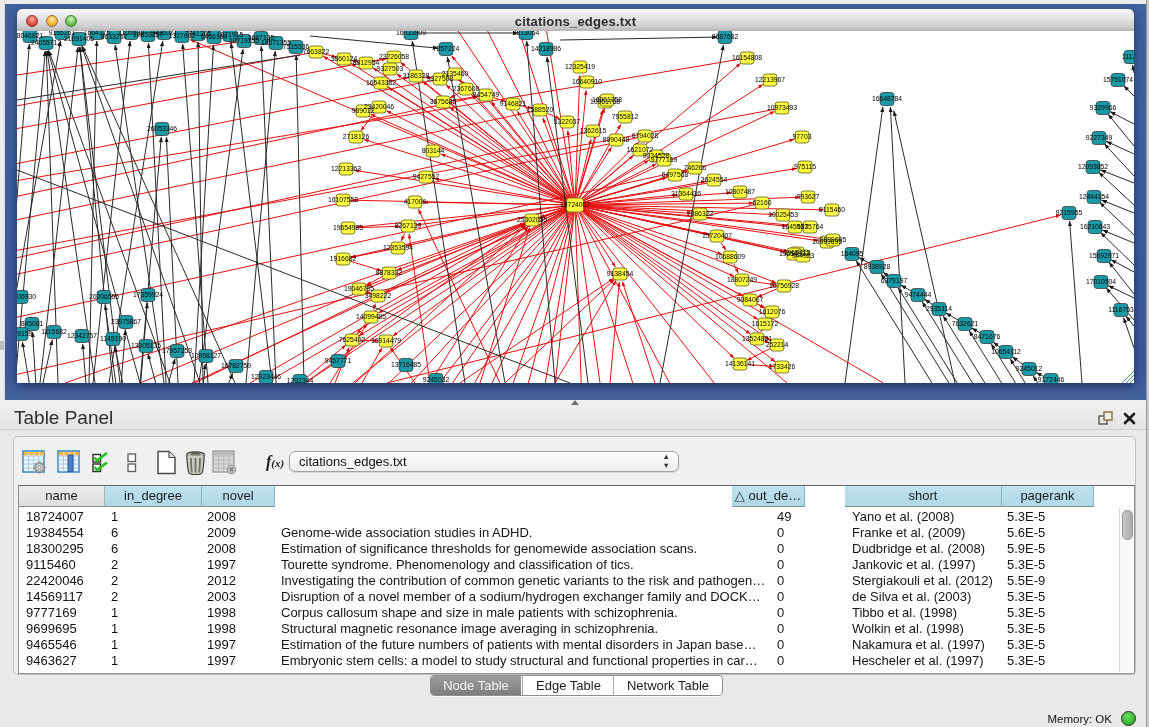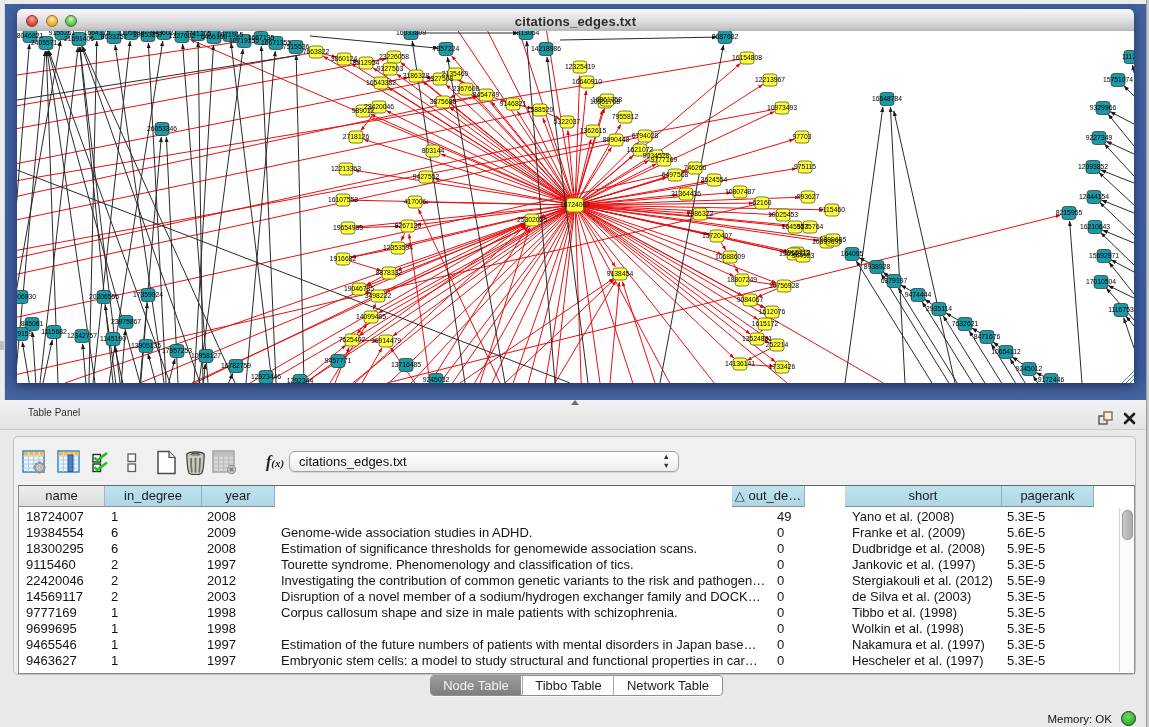--- a/index.html
+++ b/index.html
@@ -16,21 +16,21 @@
        border-bottom:1px solid #828282;border-radius:5px 5px 0 0}
   .tl{position:absolute;top:6px;width:12px;height:12px;border-radius:50%;box-sizing:border-box}
   #tl-r{left:9px;background:radial-gradient(circle at 50% 32%, #ffb9ae 0%, #ee6d5f 35%, #d43b2f 75%, #8e1a12 100%);border:1px solid #92322a}
   #tl-y{left:29px;background:radial-gradient(circle at 50% 32%, #ffedbc 0%, #f6c24f 40%, #e9a728 80%, #99641a 100%);border:1px solid #9a6d25}
   #tl-g{left:48px;background:radial-gradient(circle at 50% 32%, #d7f7c8 0%, #82d46e 40%, #52ad3e 80%, #2e6b21 100%);border:1px solid #3e7a31}
   #title{position:absolute;left:0;top:5px;width:100%;text-align:center;font-size:13px;color:#2d2d2d;font-weight:bold;letter-spacing:.2px}
   #canvas{position:absolute;left:0;top:22px;width:1117px;height:352px;background:#fff}
   
   #panel{left:0;top:400px;width:1149px;height:327px;background:#e9e9e9}
   #phead{position:absolute;left:0;top:0;width:100%;height:29px;background:linear-gradient(#f2f2f2,#e3e3e3);border-bottom:1px solid #cccccc}
-  #phead .t{position:absolute;left:28px;top:7px;font-size:10px;color:#2e2e2e}
+  #phead .t{position:absolute;left:14px;top:7px;font-size:19px;color:#2e2e2e}
   #container{position:absolute;left:13px;top:36px;width:1121px;height:237px;background:#f0f0f0;border:1px solid #c0c0c0;border-radius:5px}
   #combo{position:absolute;left:275px;top:14px;width:388px;height:19px;background:linear-gradient(#ffffff,#ededed);border:1px solid #a2a2a2;border-radius:6px;box-shadow:0 1px 1px rgba(0,0,0,.1)}
   #combo .lbl{position:absolute;left:9px;top:2px;font-size:13px;color:#111}
   #combo .arr{position:absolute;right:8px;top:1px;font-size:7.5px;color:#333;line-height:8.5px}
   
   #tbl{position:absolute;left:4px;top:48px;width:1115px;height:187px;background:#fff;border:1px solid #8f8f8f;border-top:1px solid #666;overflow:hidden}
   .hc{position:absolute;top:0;height:21px;box-sizing:border-box;border-right:1px solid #89b2c2;border-bottom:1px solid #8d8d8d;
       background:linear-gradient(#bfe2ef,#aed7e6);font-size:13px;color:#1c1c1c;text-align:center;line-height:20px}
   .hc.gray{background:linear-gradient(#ececec,#dedede);border-right:1px solid #b0b0b0}
   .row{position:absolute;left:0;width:1100px;height:16px;font-size:13px;color:#141414;white-space:nowrap}
@@ -725,21 +725,21 @@
  <path d="M17.8 17.8 l3.4 3.4 M21.2 17.8 l-3.4 3.4" stroke="#7d7d7d" stroke-width="1.4"></path>
 </svg>
 <div class="icon" style="left:252px;top:16px;font-size:16px;font-style:italic;font-weight:bold;color:#1d1d1d;font-family:'Liberation Serif',serif">f<span style="font-size:11px;font-weight:bold">(x)</span></div>
       <div id="combo">
         <span class="lbl">citations_edges.txt</span>
         <span class="arr">▲<br>▼</span>
       </div>
       <div id="tbl">
         <div class="hc gray" style="left:0px;width:86px">name</div>
 <div class="hc" style="left:86px;width:97px">in_degree</div>
-<div class="hc" style="left:183px;width:73px">year</div>
+<div class="hc" style="left:183px;width:73px">novel</div>
 <div class="hc" style="left:713px;width:73px">△ out_de…</div>
 <div class="hc" style="left:826px;width:157px">short</div>
 <div class="hc" style="left:983px;width:92px">pagerank</div>
         <div class="row" style="top:23px">
 <span style="left:7px">18724007</span>
           <span style="left:92px">1</span>
           <span style="left:188px">2008</span>
 <span style="left:758px">49</span>
           <span style="left:833px">Yano et al. (2008)</span>
           <span style="left:988px">5.3E-5</span>
@@ -795,20 +795,21 @@
           <span style="left:188px">1998</span>
 <span style="left:262px;width:488px;overflow:hidden">Corpus callosum shape and size in male patients with schizophrenia.</span>
 <span style="left:758px">0</span>
           <span style="left:833px">Tibbo et al. (1998)</span>
           <span style="left:988px">5.3E-5</span>
 </div>
 <div class="row" style="top:135px">
 <span style="left:7px">9699695</span>
           <span style="left:92px">1</span>
           <span style="left:188px">1998</span>
+<span style="left:262px;width:488px;overflow:hidden">Structural magnetic resonance image averaging in schizophrenia.</span>
 <span style="left:758px">0</span>
           <span style="left:833px">Wolkin et al. (1998)</span>
           <span style="left:988px">5.3E-5</span>
 </div>
 <div class="row" style="top:151px">
 <span style="left:7px">9465546</span>
           <span style="left:92px">1</span>
           <span style="left:188px">1997</span>
 <span style="left:262px;width:488px;overflow:hidden">Estimation of the future numbers of patients with mental disorders in Japan base…</span>
 <span style="left:758px">0</span>
@@ -824,20 +825,20 @@
           <span style="left:833px">Hescheler et al. (1997)</span>
           <span style="left:988px">5.3E-5</span>
 </div>
         <div id="vsb">
           <div class="th"></div>
         </div>
       </div>
     </div>
     <div id="seg">
       <div class="s sel" style="left:0;width:90px">Node Table</div>
-      <div class="s" style="left:91px;width:91px;border-left:1px solid #a9a9a9">Tibbo Table</div>
+      <div class="s" style="left:91px;width:91px;border-left:1px solid #a9a9a9">Edge Table</div>
       <div class="s" style="left:182px;width:108px;border-left:1px solid #a9a9a9">Network Table</div>
     </div>
     <div id="status">
       <span class="m">Memory: OK</span>
       <span class="dot"></span>
     </div>
   </div>
 
 </body></html>

